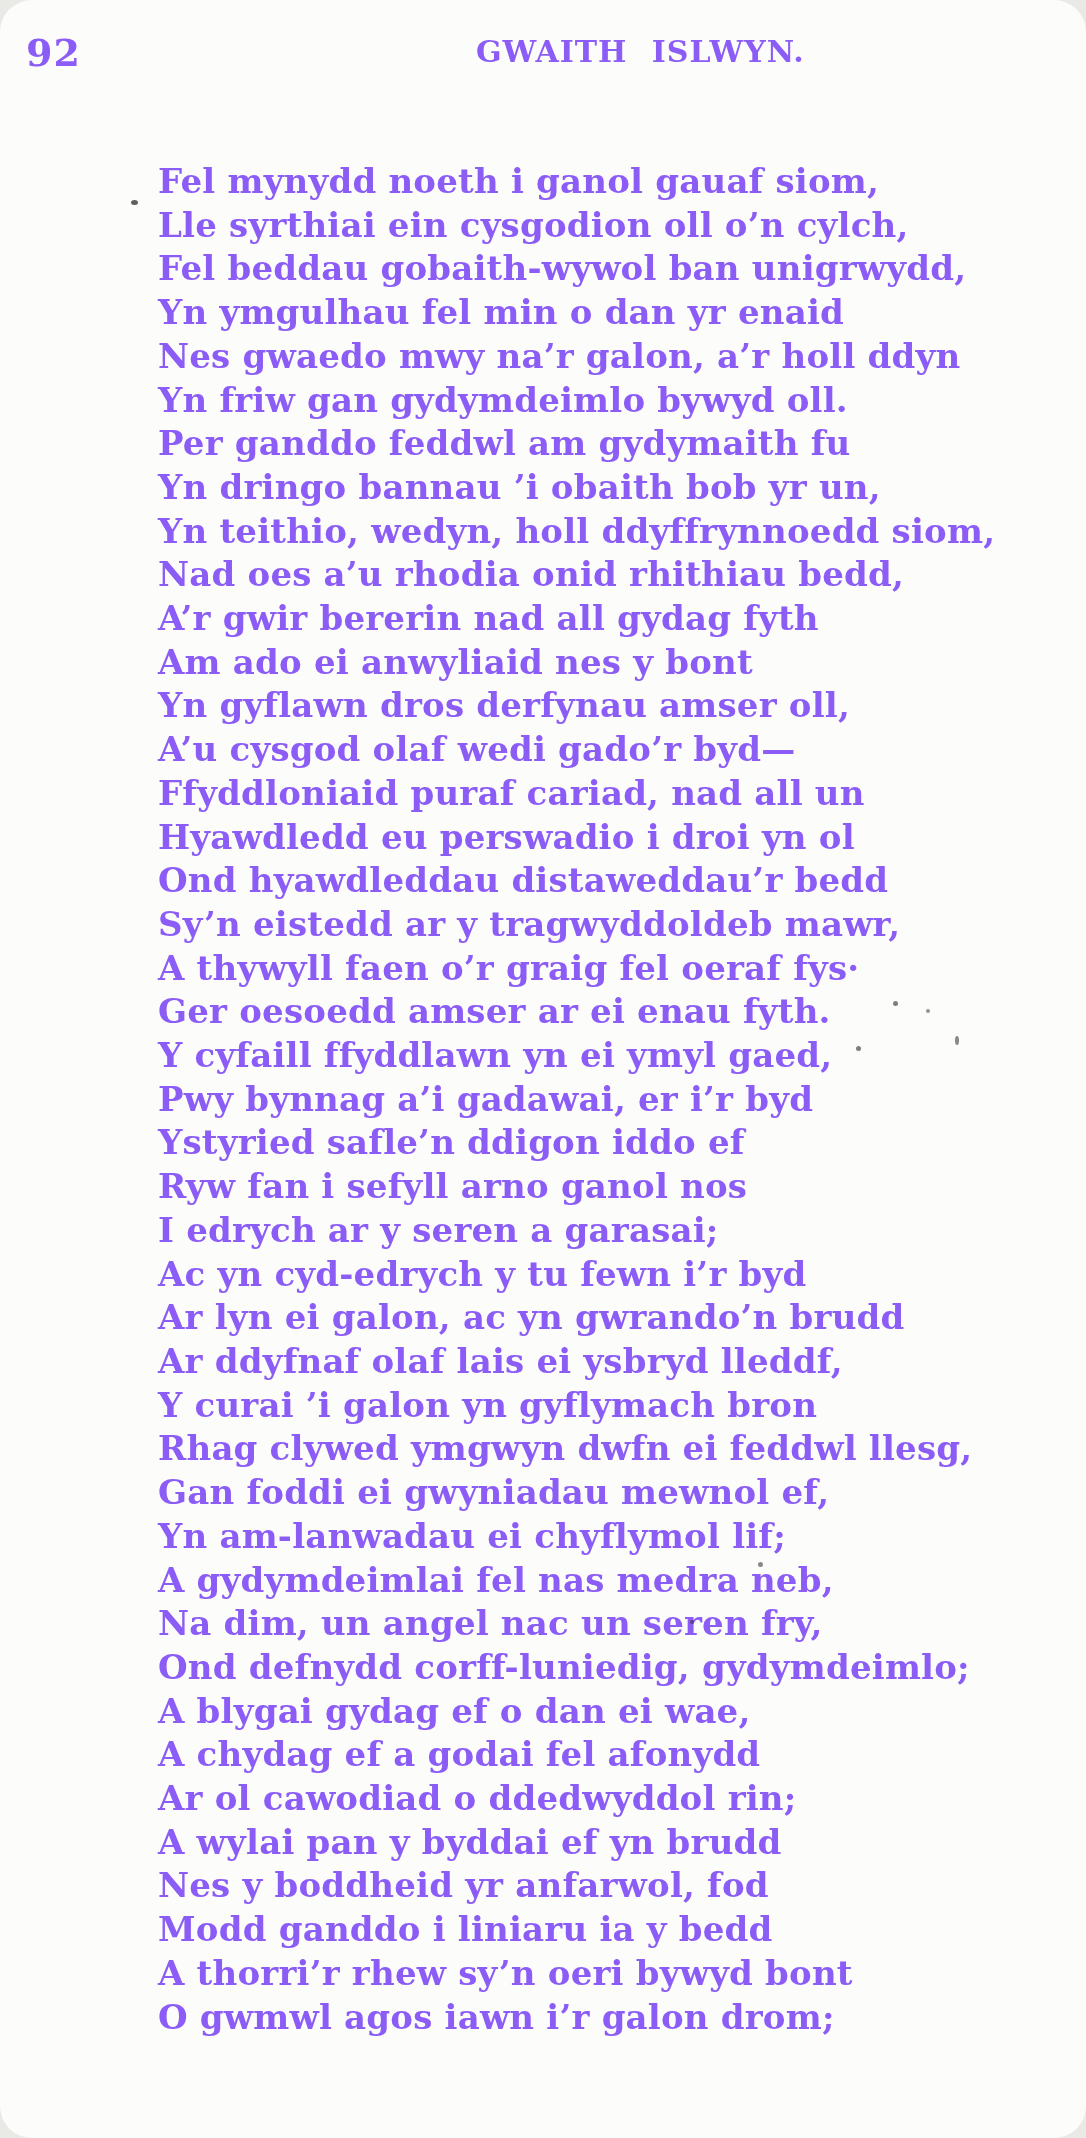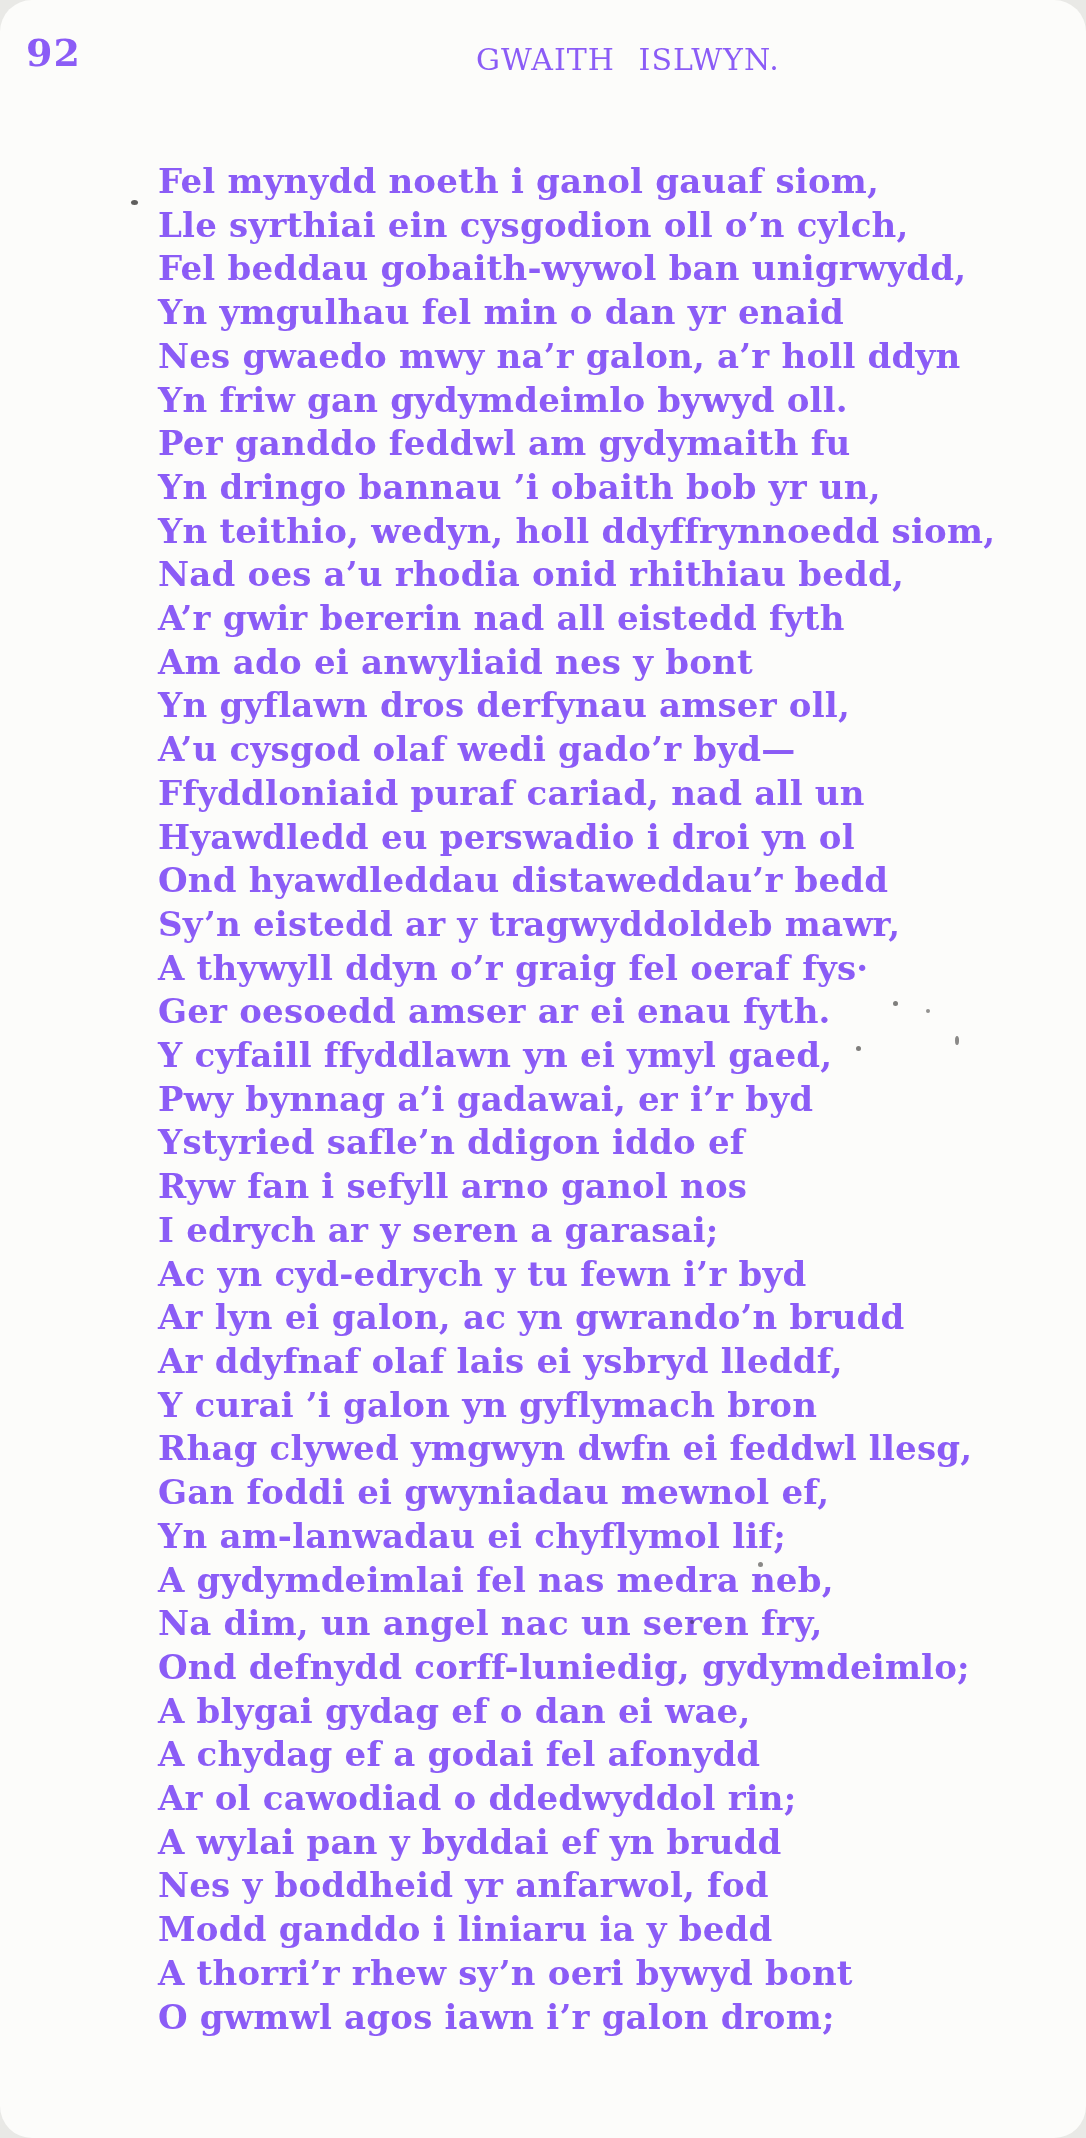--- a/index.html
+++ b/index.html
@@ -18,23 +18,23 @@
     position: absolute;
     left: 26px;
     top: 30px;
     font-size: 38px;
     font-weight: bold;
     letter-spacing: 1px;
   }
   .running-title {
     position: absolute;
     left: 476px;
-    top: 42px;
+    top: 34px;
     font-size: 30px;
-    font-weight: normal;
+    font-weight: bold;
     letter-spacing: 1px;
     word-spacing: 13px;
     white-space: nowrap;
   }
   .poem {
     position: absolute;
     left: 158px;
     top: 126px;
     right: 20px;
     margin-top: 34px;
@@ -73,29 +73,29 @@
       <div class="poem-line">Fel mynydd noeth i ganol gauaf siom,</div>
       <div class="poem-line">Lle syrthiai ein cysgodion oll o’n cylch,</div>
       <div class="poem-line">Fel beddau gobaith-wywol ban unigrwydd,</div>
       <div class="poem-line">Yn ymgulhau fel min o dan yr enaid</div>
       <div class="poem-line">Nes gwaedo mwy na’r galon, a’r holl ddyn</div>
       <div class="poem-line">Yn friw gan gydymdeimlo bywyd oll.</div>
       <div class="poem-line">Per ganddo feddwl am gydymaith fu</div>
       <div class="poem-line">Yn dringo bannau ’i obaith bob yr un,</div>
       <div class="poem-line">Yn teithio, wedyn, holl ddyffrynnoedd siom,</div>
       <div class="poem-line">Nad oes a’u rhodia onid rhithiau bedd,</div>
-      <div class="poem-line">A’r gwir bererin nad all eistedd fyth</div>
+      <div class="poem-line">A’r gwir bererin nad all gydag fyth</div>
       <div class="poem-line">Am ado ei anwyliaid nes y bont</div>
       <div class="poem-line">Yn gyflawn dros derfynau amser oll,</div>
       <div class="poem-line">A’u cysgod olaf wedi gado’r byd—</div>
       <div class="poem-line">Ffyddloniaid puraf cariad, nad all un</div>
       <div class="poem-line">Hyawdledd eu perswadio i droi yn ol</div>
       <div class="poem-line">Ond hyawdleddau distaweddau’r bedd</div>
       <div class="poem-line">Sy’n eistedd ar y tragwyddoldeb mawr,</div>
-      <div class="poem-line">A thywyll ddyn o’r graig fel oeraf fys·</div>
+      <div class="poem-line">A thywyll faen o’r graig fel oeraf fys·</div>
       <div class="poem-line">Ger oesoedd amser ar ei enau fyth.</div>
       <div class="poem-line">Y cyfaill ffyddlawn yn ei ymyl gaed,</div>
       <div class="poem-line">Pwy bynnag a’i gadawai, er i’r byd</div>
       <div class="poem-line">Ystyried safle’n ddigon iddo ef</div>
       <div class="poem-line">Ryw fan i sefyll arno ganol nos</div>
       <div class="poem-line">I edrych ar y seren a garasai;</div>
       <div class="poem-line">Ac yn cyd-edrych y tu fewn i’r byd</div>
       <div class="poem-line">Ar lyn ei galon, ac yn gwrando’n brudd</div>
       <div class="poem-line">Ar ddyfnaf olaf lais ei ysbryd lleddf,</div>
       <div class="poem-line">Y curai ’i galon yn gyflymach bron</div>

